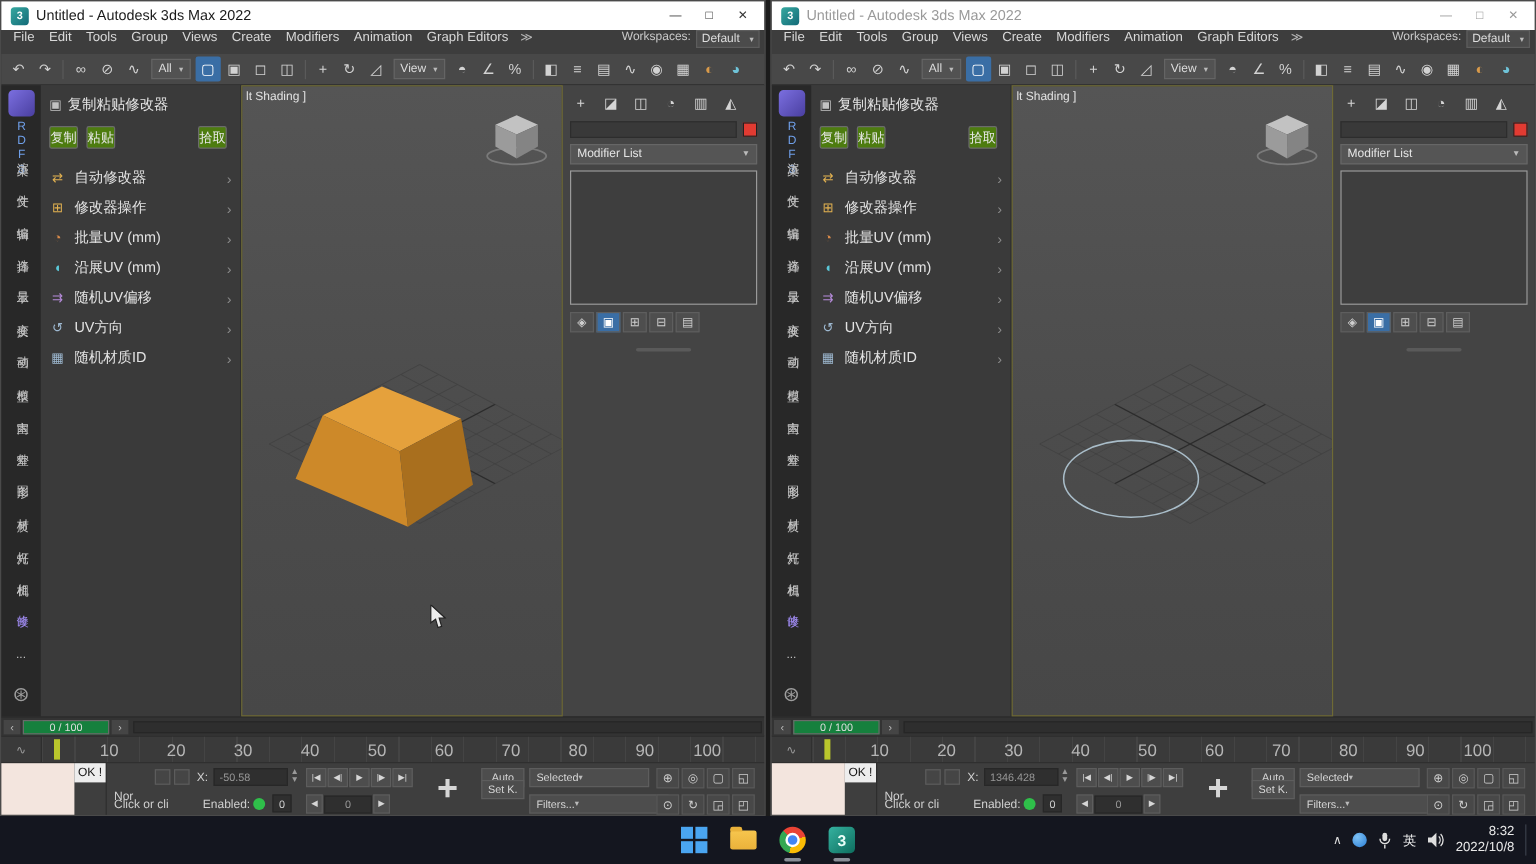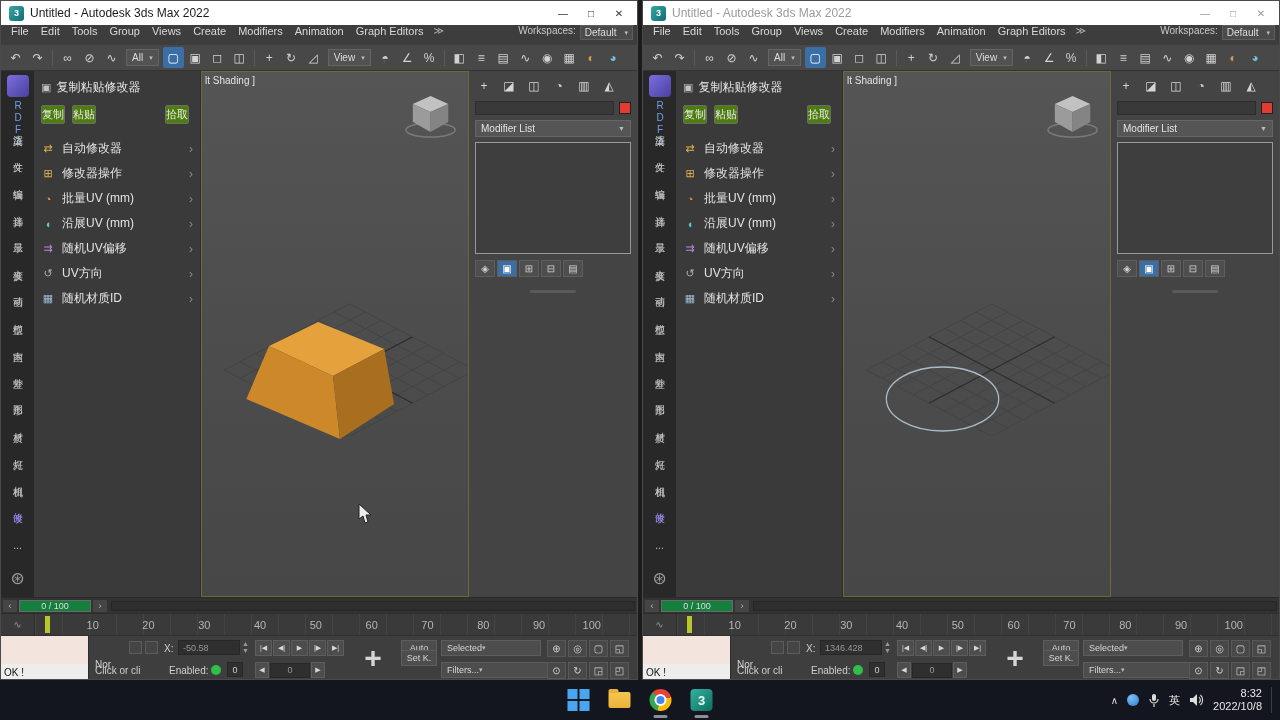--- a/index.html
+++ b/index.html
@@ -110,27 +110,27 @@
   .ts-chip{min-width:72px;height:12px;background:#15803d;border:1px solid #6a6a6a;color:#ddd;font-size:9px;
     display:flex;align-items:center;justify-content:center;padding:0 6px;flex:0 0 auto}
   .ts-groove{flex:1;height:10px;background:#2e2e2e;border:1px solid #262626;margin-left:2px}
 
   
   .trackbar{height:22px;background:#3a3a3a;border-top:1px solid #2d2d2d;display:flex;flex:0 0 auto}
   .tb-left{width:34px;border-right:1px solid #2e2e2e;display:flex;align-items:center;justify-content:center;
     color:#9a9a9a;font-size:10px;flex:0 0 auto}
   .ruler{flex:1;position:relative;display:flex;align-items:center;padding:0 36px 0 8px;
     background-image:repeating-linear-gradient(90deg,#444 0 1px,transparent 1px 27px)}
-  .tick{flex:1;text-align:right;font-size:11px;color:#b5b5b5}
+  .tick{flex:1;text-align:right;font-size:14px;color:#b5b5b5}
   .tb-marker{position:absolute;left:10px;top:2px;bottom:2px;width:5px;background:#b9c62c}
 
   
   .statusbar{height:44px;background:#3e3e3e;position:relative;flex:0 0 auto;border-top:1px solid #2f2f2f;
     font-size:10px;color:#cfcfcf}
-  .listener{position:absolute;left:0;top:0;width:88px;height:44px;display:flex;flex-direction:column;
+  .listener{position:absolute;left:0;top:0;width:88px;height:44px;display:flex;flex-direction:row;
     border-right:1px solid #2d2d2d}
   .l-pink{flex:1;background:#f3e5de}
   .l-out{height:16px;background:#ededed;color:#111;display:flex;align-items:center;padding:0 3px;font-size:10px}
   .sb{position:absolute}
   .sfield{background:#2f2f2f;border:1px solid #272727;height:15px;display:flex;align-items:center;
     padding:0 4px;color:#979797;font-size:9px}
   .sbtn2{background:#4d4d4d;border:1px solid #5d5d5d;height:16px;display:flex;align-items:center;
     justify-content:center;color:#d6d6d6;font-size:9px}
   .sdrop{justify-content:flex-start;padding:0 5px}
   .navic{width:19px;height:17px;background:#484848;border:1px solid #585858;display:flex;align-items:center;

